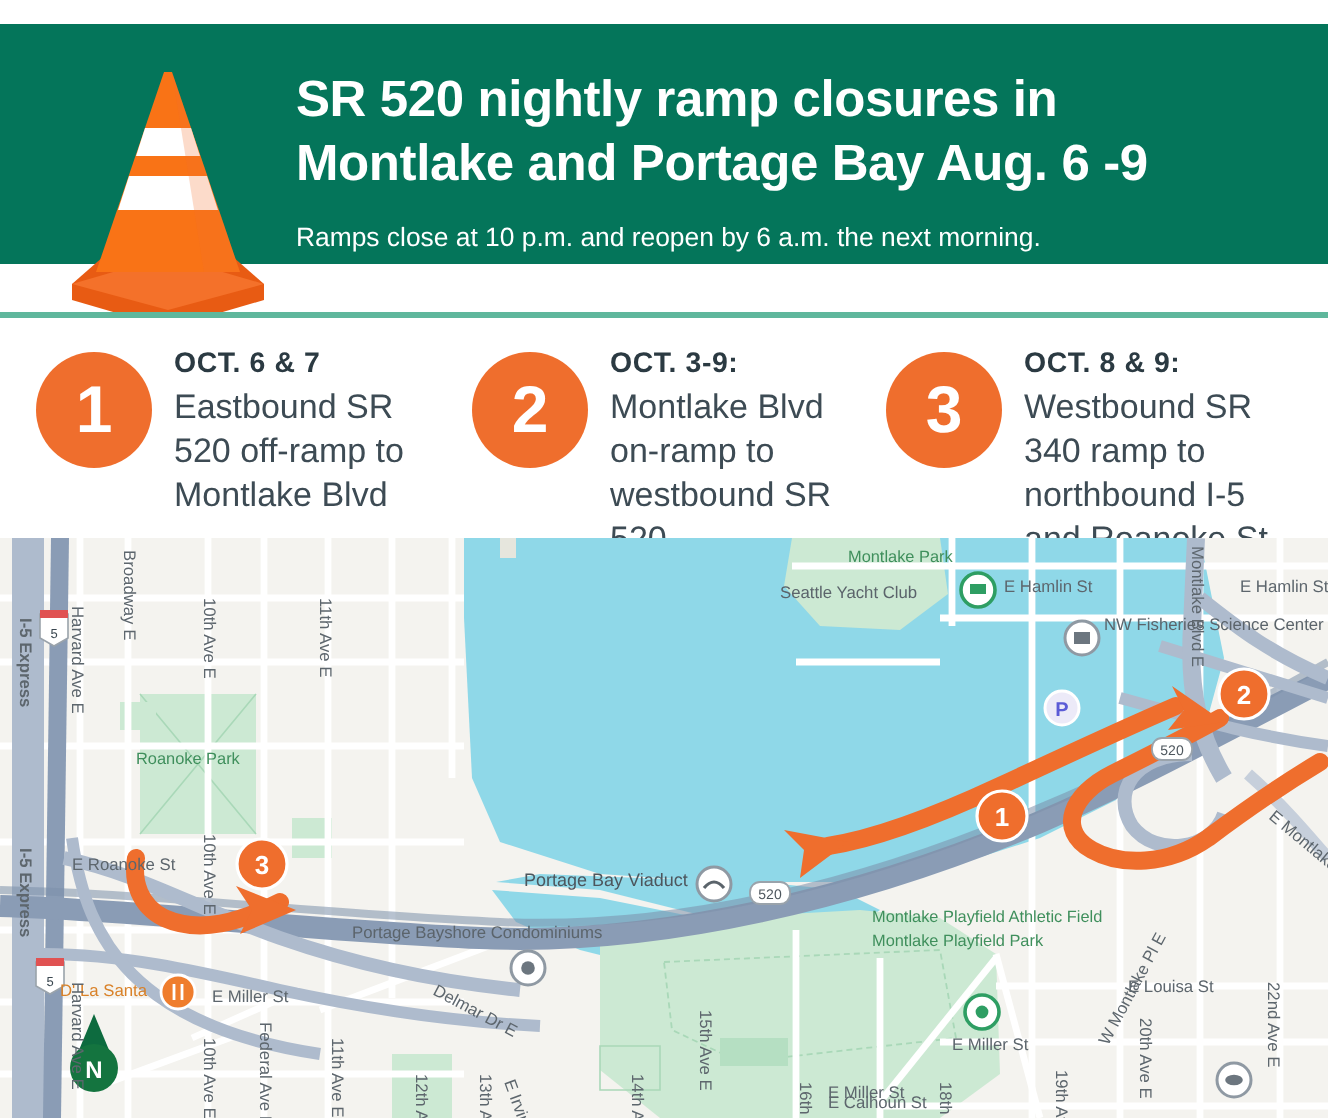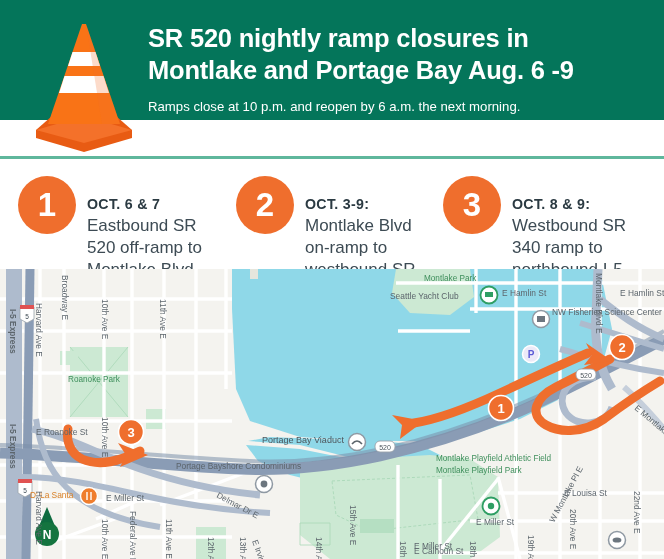--- a/index.html
+++ b/index.html
@@ -5,21 +5,21 @@
   html,body{margin:0;padding:0;}
   body{
     width:664px;height:559px;overflow:hidden;
     font-family:"Liberation Sans",sans-serif;
     background:#ffffff;
   }
   .page{position:relative;width:664px;height:559px;}
 
   
   .header{
-    position:absolute;left:0;top:0;width:664px;height:120px;
+    position:absolute;left:0;top:12px;width:664px;height:120px;
     background:#04755a;
   }
   .header-rule{
     position:absolute;left:0;top:156px;width:664px;height:3px;
     background:#5fb79c;
   }
   .cone-wrap{position:absolute;left:28px;top:12px;width:112px;height:140px;}
   .header-text{position:absolute;left:148px;top:22px;width:504px;}
   .title{
     color:#ffffff;font-size:25.5px;line-height:1.26;
@@ -39,21 +39,21 @@
   .step-1{left:18px;}
   .step-2{left:236px;}
   .step-3{left:443px;}
   .bullet{
     width:58px;height:58px;border-radius:50%;
     background:#ef6e2d;color:#ffffff;
     display:flex;align-items:center;justify-content:center;
     font-size:33px;font-weight:bold;flex:0 0 auto;
     margin-top:3px;
   }
-  .step-txt{margin-left:11px;padding-top:1px;margin-top:22px;}
+  .step-txt{margin-left:11px;padding-top:1px;}
   .step-date{
     color:#2b3a42;font-size:14.2px;font-weight:bold;
     letter-spacing:0.3px;line-height:1.2;margin:0 0 2px 0;
   }
   .step-desc{
     color:#3d4b54;font-size:17px;line-height:1.29;margin:0;
     max-width:132px;
   }
 
   

